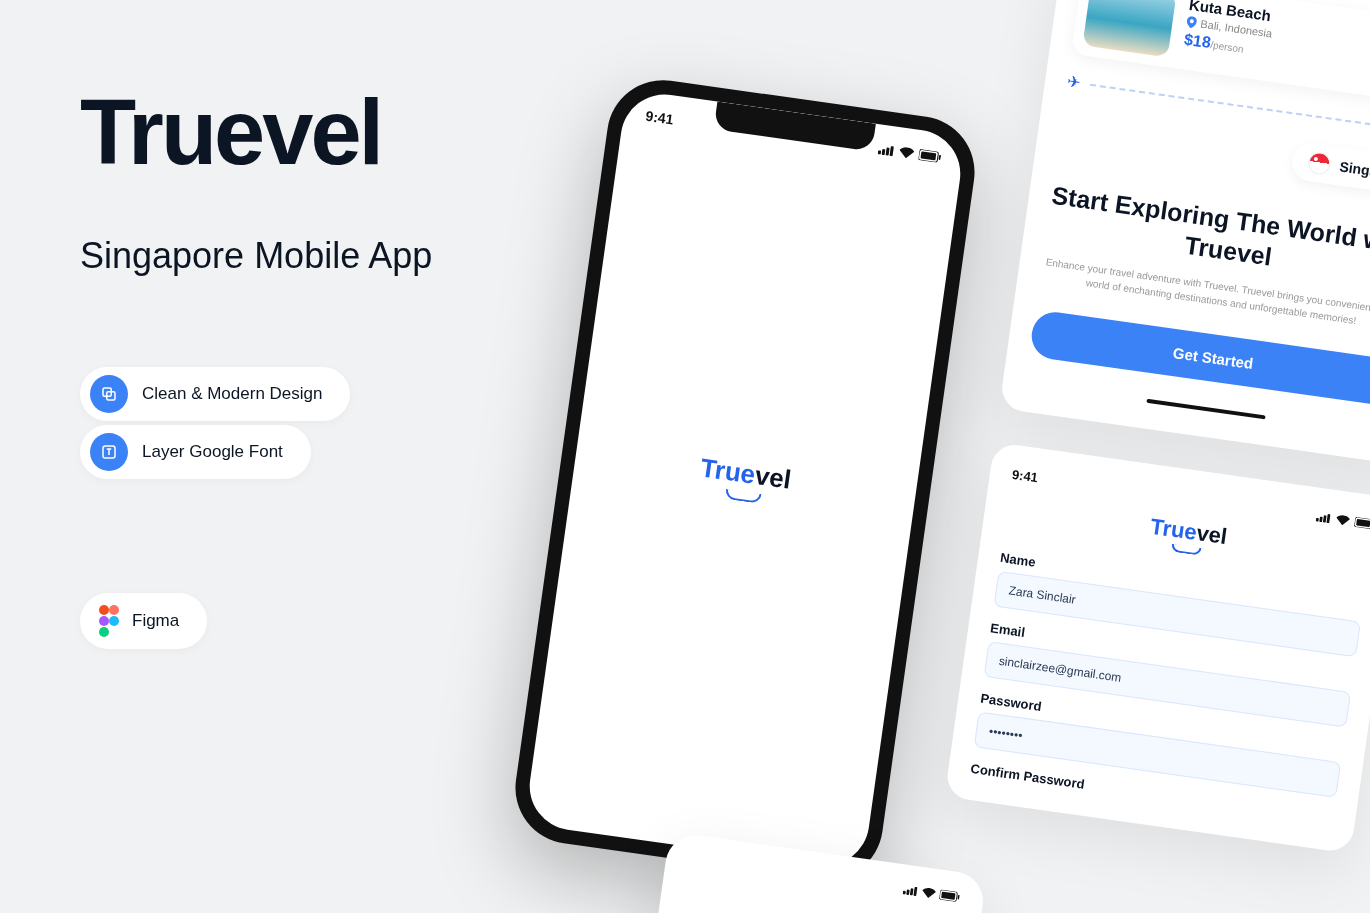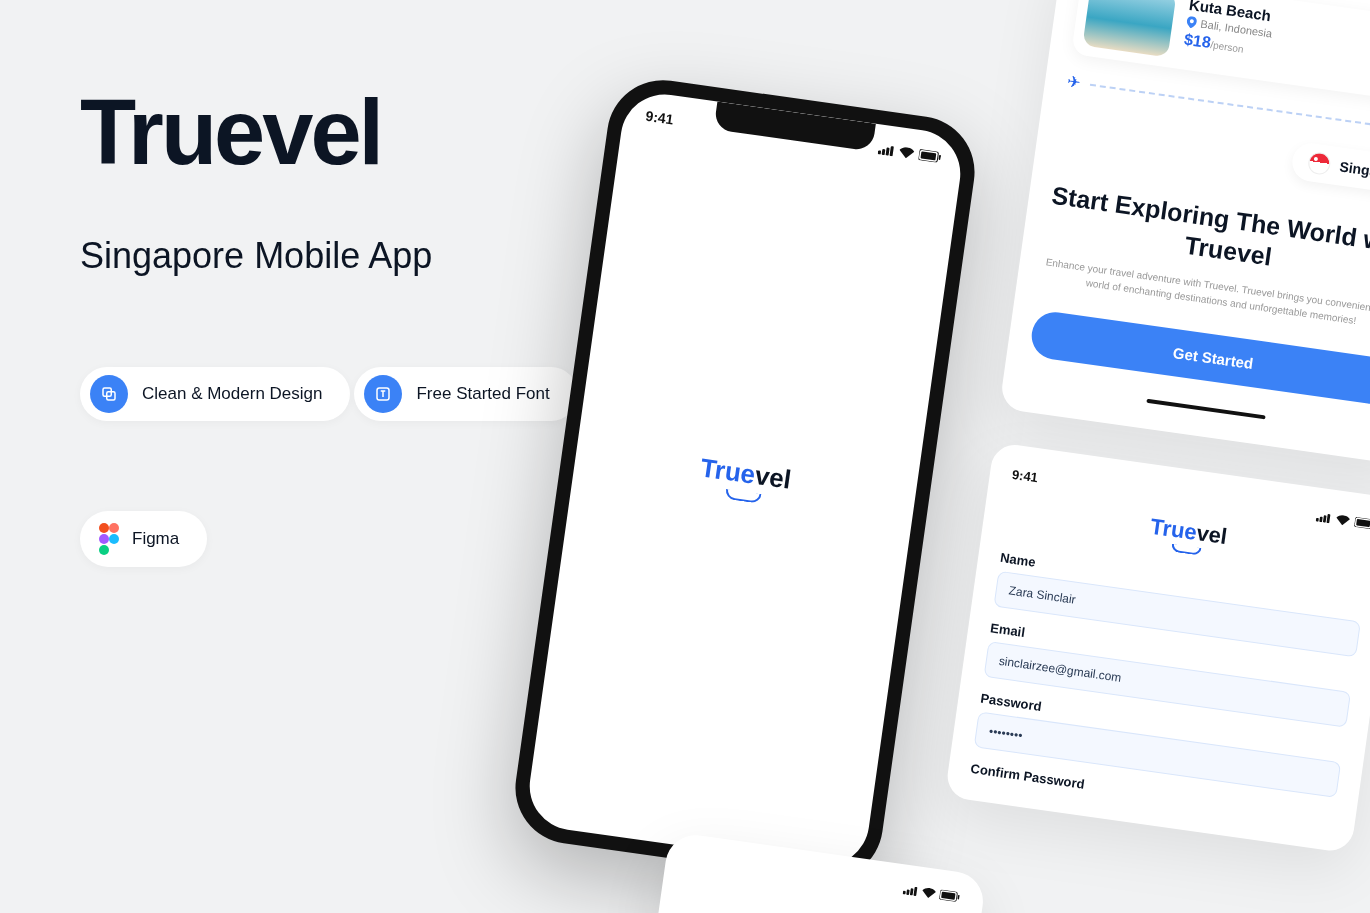--- a/index.html
+++ b/index.html
@@ -1,24 +1,24 @@
 <!DOCTYPE html>
 <html><head>
 <meta charset="utf-8">
 <style>
 *{margin:0;padding:0;box-sizing:border-box;font-family:-apple-system,BlinkMacSystemFont,"Segoe UI",Helvetica,Arial,sans-serif}
 body{width:1370px;height:913px;background:#f1f2f3;overflow:hidden;position:relative}
 .left{position:absolute;left:80px;top:80px}
 .title{font-size:92px;font-weight:800;color:#0c1524;letter-spacing:-3px}
 .subtitle{font-size:36px;font-weight:500;color:#0c1524;margin-top:50px}
-.features{margin-top:90px;display:flex;flex-direction:row;gap:4px}
+.features{margin-top:90px;display:flex;flex-direction:column;gap:4px}
 .pill{display:inline-flex;align-items:center;gap:14px;background:#fff;border-radius:999px;padding:8px 28px 8px 10px;box-shadow:0 2px 10px rgba(0,0,0,0.04);width:fit-content}
 .pill-icon{width:38px;height:38px;border-radius:999px;background:#3b82f6;display:flex;align-items:center;justify-content:center;flex-shrink:0}
 .pill-text{font-size:17px;font-weight:500;color:#0c1524}
-.figma-pill{margin-top:90px;display:inline-flex;align-items:center;gap:12px;background:#fff;border-radius:999px;padding:12px 28px 12px 18px;box-shadow:0 2px 10px rgba(0,0,0,0.04);width:fit-content}
+.figma-pill{margin-top:114px;display:inline-flex;align-items:center;gap:12px;background:#fff;border-radius:999px;padding:12px 28px 12px 18px;box-shadow:0 2px 10px rgba(0,0,0,0.04);width:fit-content}
 .figma-icon{width:22px;height:32px;position:relative;flex-shrink:0}
 .figma-text{font-size:17px;font-weight:500;color:#0c1524}
 .phone-wrap{position:absolute;left:560px;top:95px;transform:rotate(8deg);transform-origin:center}
 .phone{width:370px;height:770px;border-radius:56px;background:#111;padding:14px;box-shadow:0 30px 80px rgba(0,0,0,0.25)}
 .phone-inner{width:100%;height:100%;border-radius:44px;background:#fff;position:relative;overflow:hidden}
 .notch{position:absolute;top:0;left:50%;transform:translateX(-50%);width:160px;height:28px;background:#111;border-radius:0 0 18px 18px}
 .statusbar{position:absolute;top:16px;left:22px;right:22px;display:flex;justify-content:space-between;font-size:14px;font-weight:600;color:#111}
 .sb-right{display:flex;align-items:center;gap:5px}
 .logo-center{position:absolute;top:50%;left:50%;transform:translate(-50%,-50%);text-align:center}
 .logo-text{font-size:26px;font-weight:700;color:#0c1524}
@@ -74,21 +74,21 @@
       </span>
       <span class="pill-text">Clean &amp; Modern Design</span>
     </div>
     <div class="pill">
       <span class="pill-icon">
         <svg width="18" height="18" viewBox="0 0 24 24" fill="none" stroke="#fff" stroke-width="2">
             <rect x="4" y="4" width="16" height="16" rx="3"></rect>
             <path d="M9 8h6M12 8v8"></path>
           </svg>
       </span>
-      <span class="pill-text">Free Started Font</span>
+      <span class="pill-text">Layer Google Font</span>
     </div>
   </div>
 
   <div class="figma-pill">
     <span class="figma-icon">
       <svg width="22" height="32" viewBox="0 0 22 32">
           <circle cx="6" cy="5" r="5" fill="#f24e1e"></circle>
           <rect x="11" y="0" width="10" height="10" rx="5" fill="#ff7262"></rect>
           <circle cx="6" cy="16" r="5" fill="#a259ff"></circle>
           <circle cx="16" cy="16" r="5" fill="#1abcfe"></circle>

